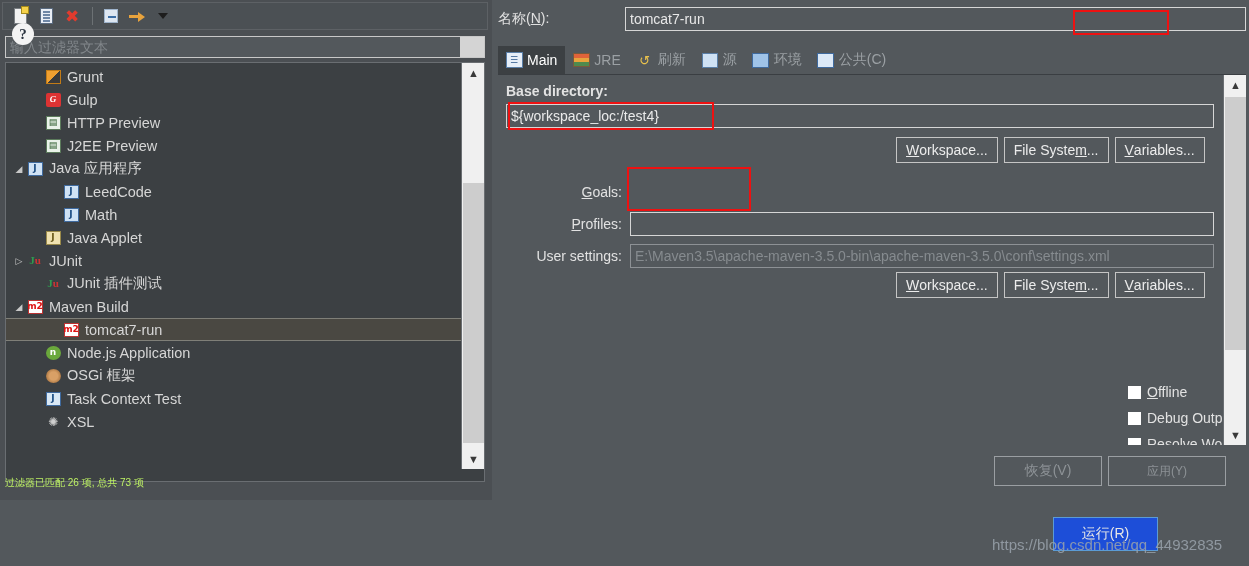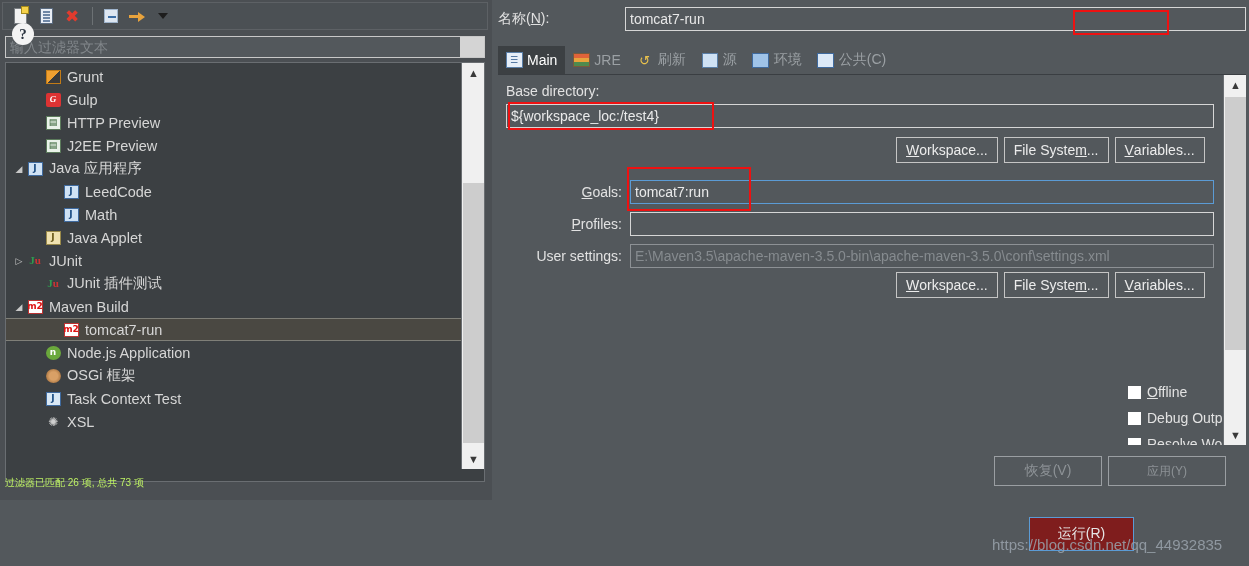--- a/index.html
+++ b/index.html
@@ -235,21 +235,21 @@
     width: 748px; height: 370px;
     background: #53585c;
     overflow: hidden;
   }
   .form-area {
     position: absolute;
     left: 0; top: 0;
     width: 725px; height: 370px;
   }
   .lbl { color: #e2e2e2; font-size: 14px; }
-  .basedir-label { position: absolute; left: 8px; top: 8px; }
+  .basedir-label { position: absolute; left: 8px; top: 8px; font-weight: bold; }
   .basedir-field {
     position: absolute;
     left: 8px; top: 29px;
     width: 708px; height: 24px;
     background: #53585c;
     border: 1px solid #d6d6d6;
     box-sizing: border-box;
     color: #eaeaea;
     font-family: "Liberation Sans", "DejaVu Sans", sans-serif;
     font-size: 14px;
@@ -382,23 +382,23 @@
     border-radius: 50%;
     background: #f3f3f3;
     color: #2b3440;
     font-size: 15px;
     font-weight: bold;
     display: flex; align-items: center; justify-content: center;
     font-family: "Liberation Serif", serif;
   }
   .btn-run {
     position: absolute;
-    left: 1029px; top: 517px;
+    left: 1053px; top: 517px;
     width: 105px; height: 34px;
-    background: #7f1d1d;
+    background: #1d4ed8;
     border: 1px solid #5b9bd5;
     box-sizing: border-box;
     color: #e6e6e6;
     font-size: 14px;
     display: flex; align-items: center; justify-content: center;
     z-index: 5;
   }
   .btn-close {
     position: absolute;
     left: 1139px; top: 517px;
@@ -757,21 +757,20 @@
         <input class="basedir-field" type="text" value="${workspace_loc:/test4}" style="">
 
         <div class="btnrow1">
           <div class="dlg-btn"><u>W</u>orkspace...</div>
           <div class="dlg-btn">File Syste<u>m</u>...</div>
           <div class="dlg-btn"><u>V</u>ariables...</div>
         </div>
 
         <div class="field-row" style="top:104px;">
           <span class="rlabel"><u>G</u>oals:</span>
-          <input class="focused" type="text" value="tomcat7:run" style="">
         </div>
 
         <div class="field-row" style="top:136px;">
           <span class="rlabel"><u>P</u>rofiles:</span>
           <input type="text" value="" style="">
         </div>
 
         <div class="field-row" style="top:168px;">
           <span class="rlabel">User settings:</span>
           <input class="disabled" type="text" value="E:\Maven3.5\apache-maven-3.5.0-bin\apache-maven-3.5.0\conf\settings.xml" style="">

